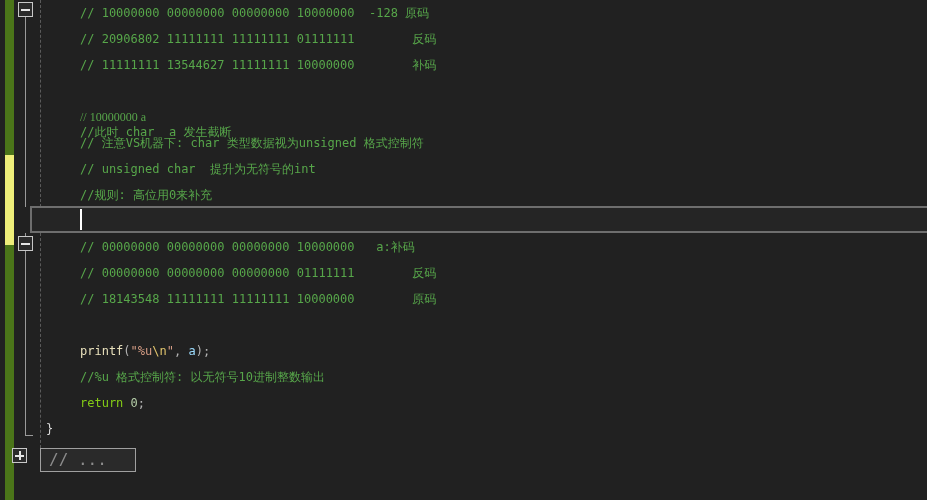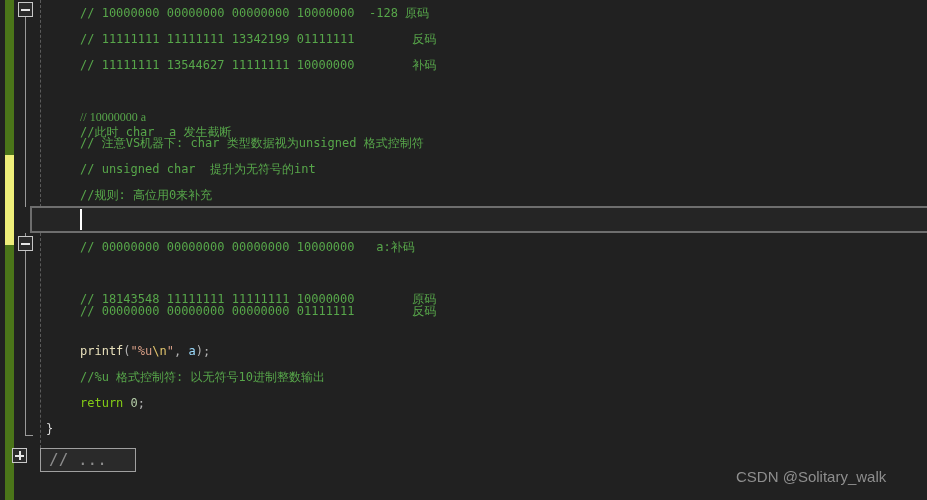--- a/index.html
+++ b/index.html
@@ -171,35 +171,34 @@
     <div id="indent-guides-host">
         <div class="indent-guide" style="top: 0px; height: 207px;"></div>
         <div class="indent-guide" style="top: 233px; height: 215px;"></div>
       </div>
 
     <div class="current-line" id="current-line" style="top: 206px; left: -4px; width: 900px; height: 27px;"></div>
     <div class="caret" id="caret" style="top: 209px; left: 46px; height: 21px;"></div>
 
     <div id="lines-host">
         <div class="code-line ind1" style="top: 0px;"><span class="cmt">// 10000000 00000000 00000000 10000000  -128 原码</span></div>
-        <div class="code-line ind1" style="top: 26px;"><span class="cmt">// 11111111 11111111 13342199 01111111        反码</span></div>
+        <div class="code-line ind1" style="top: 26px;"><span class="cmt">// 20906802 11111111 11111111 01111111        反码</span></div>
         <div class="code-line ind1" style="top: 52px;"><span class="cmt">// 11111111 13544627 11111111 10000000        补码</span></div>
         <div class="code-line ind1" style="top: 78px; margin-top: 41px;"><span class="cmt">//此时 char  a 发生截断</span></div>
         <div class="code-line ind1" style="top: 104px; font-family: Liberation Serif, serif;"><span class="cmt">// 10000000 a</span></div>
         <div class="code-line ind1" style="top: 130px;"><span class="cmt">// 注意VS机器下: char 类型数据视为unsigned 格式控制符</span></div>
         <div class="code-line ind1" style="top: 156px;"><span class="cmt">// unsigned char  提升为无符号的int</span></div>
         <div class="code-line ind1" style="top: 182px;"><span class="cmt">//规则: 高位用0来补充</span></div>
         <div class="code-line ind1" style="top: 208px;"></div>
         <div class="code-line ind1" style="top: 234px;"><span class="cmt">// 00000000 00000000 00000000 10000000   a:补码</span></div>
-        <div class="code-line ind1" style="top: 260px; margin-top: 38px;"><span class="cmt">// 00000000 00000000 00000000 01111111        反码</span></div>
+        <div class="code-line ind1" style="top: 260px;"><span class="cmt">// 00000000 00000000 00000000 01111111        反码</span></div>
         <div class="code-line ind1" style="top: 286px;"><span class="cmt">// 18143548 11111111 11111111 10000000        原码</span></div>
         <div class="code-line ind1" style="top: 312px;"></div>
         <div class="code-line ind1" style="top: 338px;"><span class="fn">printf</span><span class="punct">(</span><span class="str">"%u</span><span class="esc">\n</span><span class="str">"</span><span class="punct">, </span><span class="var">a</span><span class="punct">);</span></div>
         <div class="code-line ind1" style="top: 364px;"><span class="cmt">//%u 格式控制符: 以无符号10进制整数输出</span></div>
         <div class="code-line ind1" style="top: 390px;"><span class="kw">return</span><span class="plain"> </span><span class="num">0</span><span class="punct">;</span></div>
         <div class="code-line ind0" style="top: 416px;"><span class="brace">}</span></div>
       </div>
 
     <div class="collapsed-region" id="collapsed-region" style="top: 448px; left: 6px; width: 96px; height: 24px;">// ...</div>
   </div>
 
-  <div class="watermark" id="watermark" style="left: 736px; top: 468px;">CSDN @Solitary_walk</div>
 </div>
 
 </body></html>

